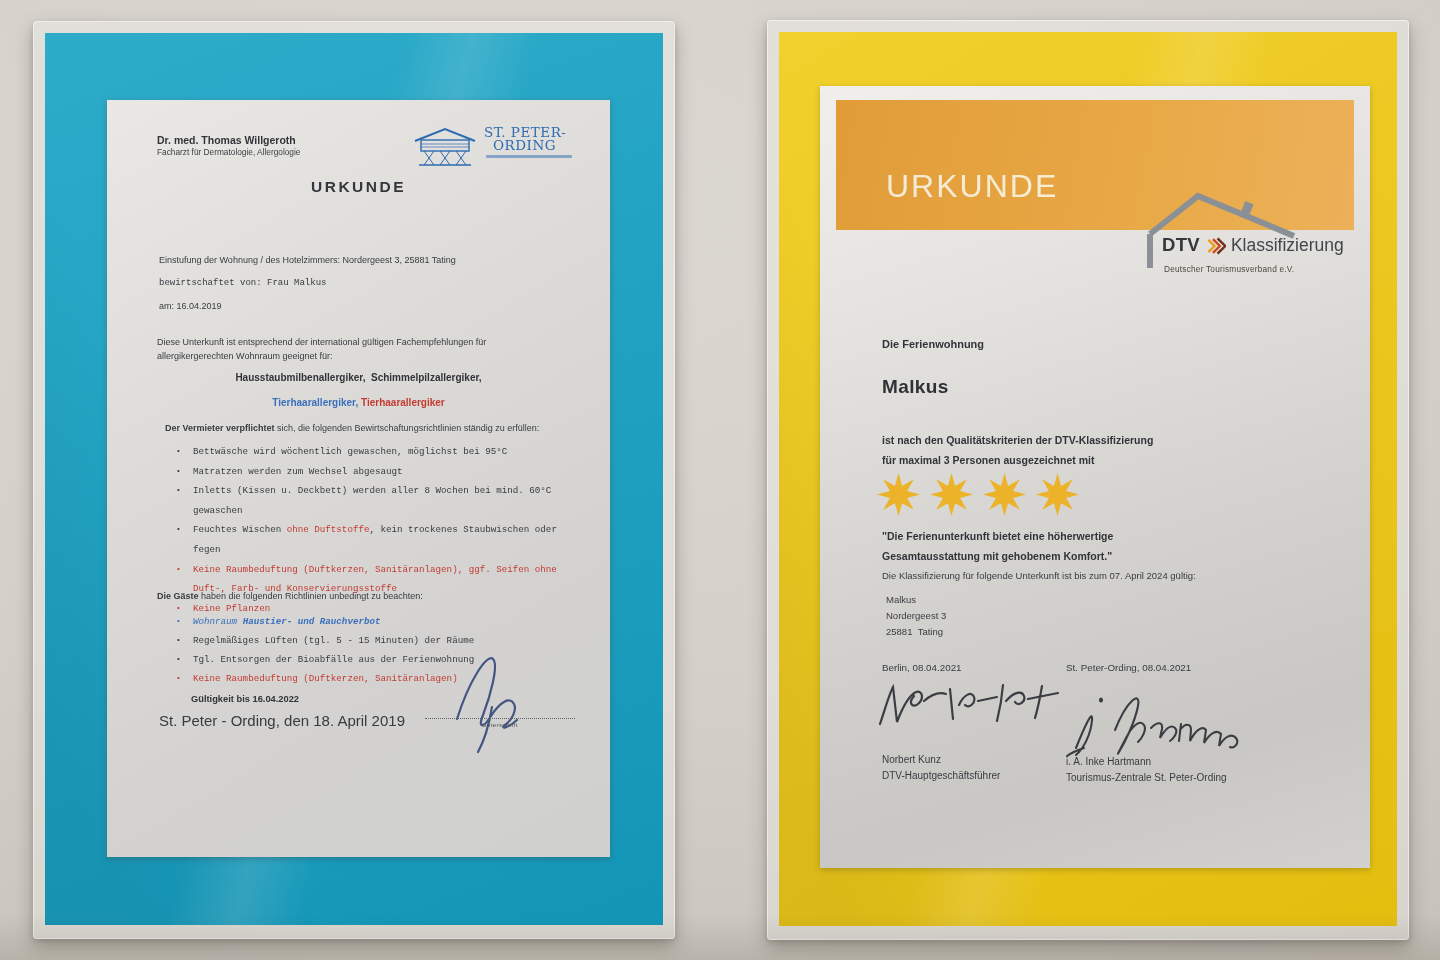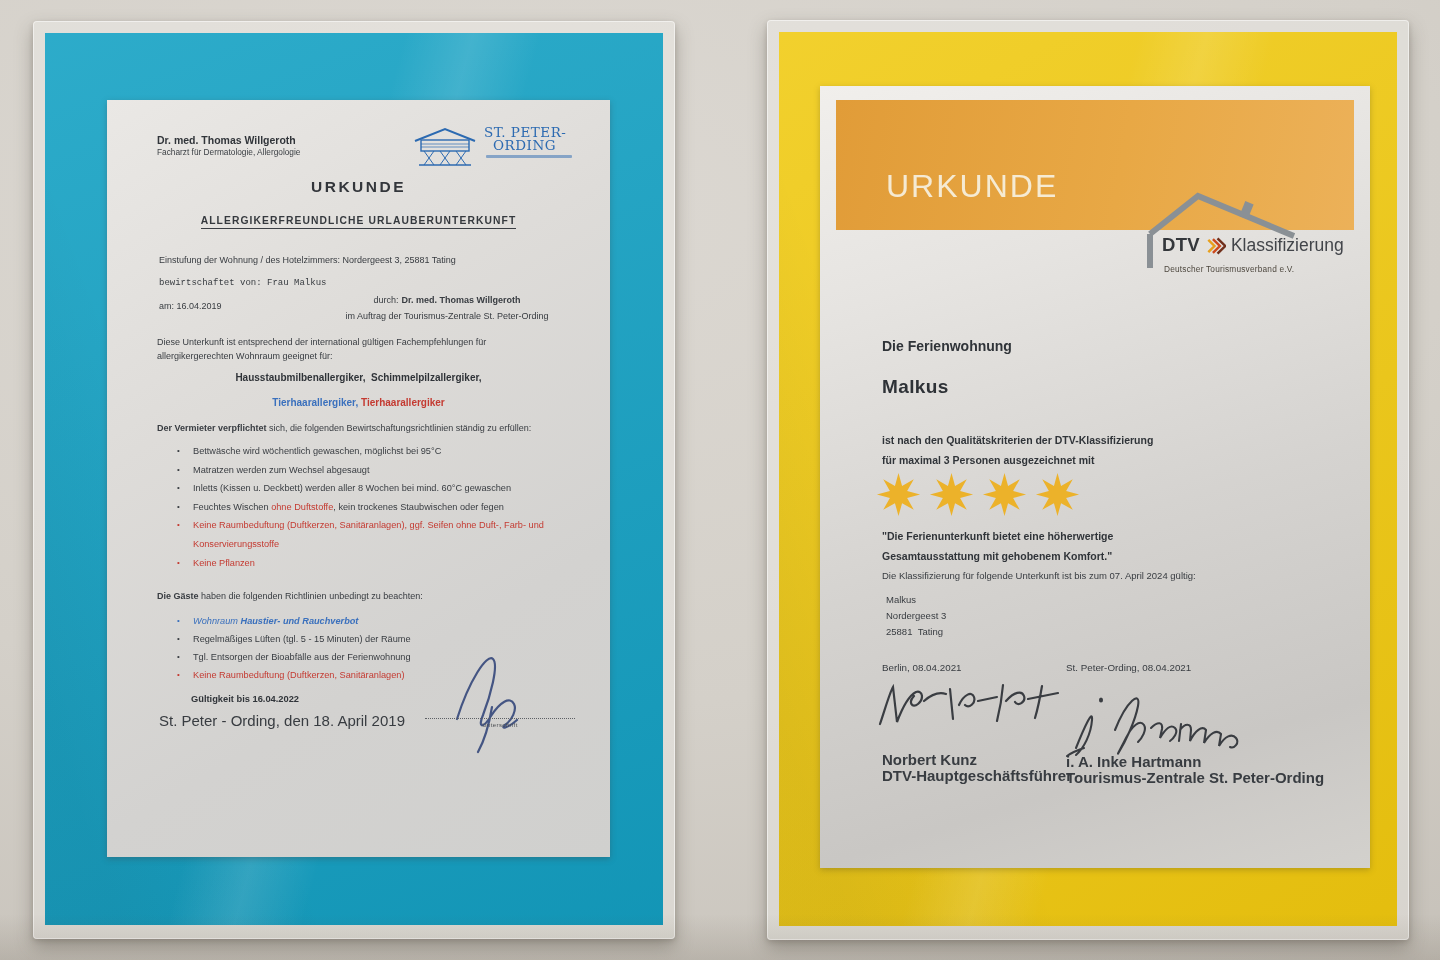--- a/index.html
+++ b/index.html
@@ -40,21 +40,21 @@
   .spo-tagline{height:3px;width:86px;background:rgba(44,106,177,.5);margin-top:3px;margin-left:2px;border-radius:1px;}
   .l-title{left:0;width:100%;text-align:center;font-size:15.5px;font-weight:bold;letter-spacing:2.5px;color:#33363b;}
   .l-subtitle{left:0;width:100%;text-align:center;font-size:10.3px;font-weight:bold;letter-spacing:1.1px;color:#35393e;}
   .l-subtitle span{border-bottom:1.8px solid #3a3e44;padding-bottom:1.5px;}
   .l-body{font-size:9px;}
   .l-durch{text-align:center;line-height:15.5px;font-size:9px;}
   .l-durch .lbl{margin-right:3px;}
   .b{font-weight:bold;}
   .l-intro{width:400px;line-height:14px;font-size:9px;}
   .l-center{left:0;width:100%;text-align:center;font-size:10px;font-weight:bold;color:#2f3338;}
-  .seg{white-space:pre-wrap;}
+  .seg{white-space:pre-wrap;font-family:Liberation Mono, monospace;}
   .seg.red{color:var(--text-red,#c43a31);}
   .seg.blue-italic{color:var(--text-blue,#3a70bd);font-style:italic;}
   .seg.blue-bold-italic{color:var(--text-blue,#3a70bd);font-style:italic;font-weight:bold;}
   .allergy-blue{color:var(--text-blue,#3a70bd);}
   .allergy-red{color:var(--text-red,#c43a31);}
   .rule{display:flex;align-items:flex-start;}
   .rules{width:398px;}
   .rules .rule{line-height:18.6px;font-size:9.2px;}
   .rules-g .rule{line-height:18px;}
   .bullet{width:16px;flex:0 0 16px;font-size:8px;line-height:inherit;color:#3a3e43;}
@@ -69,27 +69,27 @@
   
   .band{left:16px;top:14px;width:518px;height:130px;
     background:linear-gradient(100deg,#e19c38 0%,#e8a845 55%,#ecb159 100%);}
   .band-title{position:absolute;left:50px;top:68px;font-size:32px;letter-spacing:2px;
     color:rgba(246,240,223,.93);font-weight:normal;}
   .dtv-row{display:flex;align-items:center;}
   .dtv-abbr{font-size:18.5px;font-weight:bold;color:#34373b;letter-spacing:.3px;}
   .dtv-chev{margin:2px 5px 0 6px;}
   .dtv-klass{font-size:17.5px;color:#42454a;}
   .dtv-org{font-size:8.3px;color:#4e483f;letter-spacing:.2px;}
-  .r-label{font-size:14px;font-weight:bold;color:#303439;text-align:center;}
+  .r-label{font-size:11px;font-weight:bold;color:#303439;text-align:center;}
   .r-name{font-size:19px;font-weight:bold;letter-spacing:.4px;color:#2e3237;}
   .r-award,.r-quote{font-size:10.5px;font-weight:bold;line-height:20px;color:#303439;}
   .r-validity{font-size:9.5px;}
   .r-address{font-size:9.5px;line-height:16.2px;}
   .r-place{font-size:9.8px;}
-  .r-signer{font-size:15px;line-height:16px;font-weight:bold;}
+  .r-signer{font-size:10px;line-height:16px;}
   .stars{display:flex;gap:8px;}
   .star{color:var(--star-gold,#ecb22a);}
 </style>
 </head>
 <body>
 
 <div class="scene">
 
   <div class="pouch" style="left:33px;top:21px;width:642px;height:918px;">
     <div class="mat mat-left">
@@ -113,39 +113,34 @@
             </g>
           </svg>
           <div class="spo-text">
             <div class="l1">ST. PETER-</div>
             <div class="l2">ORDING</div>
             <div class="spo-tagline"></div>
           </div>
         </div>
 
         <div class="abs l-title" style="top:78px;">URKUNDE</div>
-        <div class="abs l-subtitle" style="top:115px;"><span>ALLERGIKERFREUNDLICHE URLAUBERUNTERKUNFT</span></div>
 
         <div class="abs l-body" style="left:52px;top:155px;">Einstufung der Wohnung / des Hotelzimmers: Nordergeest 3, 25881 Tating</div>
         <div class="abs l-body" style="left:52px;top:178px;font-family:Liberation Mono, monospace;">bewirtschaftet von: Frau Malkus</div>
         <div class="abs l-body" style="left:52px;top:201px;">am: 16.04.2019</div>
 
-        <div class="abs l-durch" style="left:190px;top:193px;width:300px;">
-          <div><span class="lbl">durch:</span><span class="b">Dr. med. Thomas Willgeroth</span></div>
-          <div>im Auftrag der Tourismus-Zentrale St. Peter-Ording</div>
-        </div>
 
         <div class="abs l-intro" style="left:50px;top:235px;">Diese Unterkunft ist entsprechend der international gültigen Fachempfehlungen für allergikergerechten Wohnraum geeignet für:</div>
 
         <div class="abs l-center" style="top:272px;">Hausstaubmilbenallergiker,&nbsp; Schimmelpilzallergiker,</div>
         <div class="abs l-center" style="top:297px;">
           <span class="allergy-blue">Tierhaarallergiker,</span><span class="allergy-red"> Tierhaarallergiker</span>
         </div>
 
-        <div class="abs l-body" style="left:50px;top:323px;"><span class="b">Der Vermieter verpflichtet</span><span> sich, die folgenden Bewirtschaftungsrichtlinien ständig zu erfüllen:</span></div>
+        <div class="abs l-body" style="left:58px;top:323px;"><span class="b">Der Vermieter verpflichtet</span><span> sich, die folgenden Bewirtschaftungsrichtlinien ständig zu erfüllen:</span></div>
 
         <div class="abs rules" style="left:70px;top:342px;">
             <div class="rule">
               <span class="bullet m-dark">•</span>
               <span class="rtext"><span class="seg plain">Bettwäsche wird wöchentlich gewaschen, möglichst bei 95°C</span></span>
             </div>
             <div class="rule">
               <span class="bullet m-dark">•</span>
               <span class="rtext"><span class="seg plain">Matratzen werden zum Wechsel abgesaugt</span></span>
             </div>

